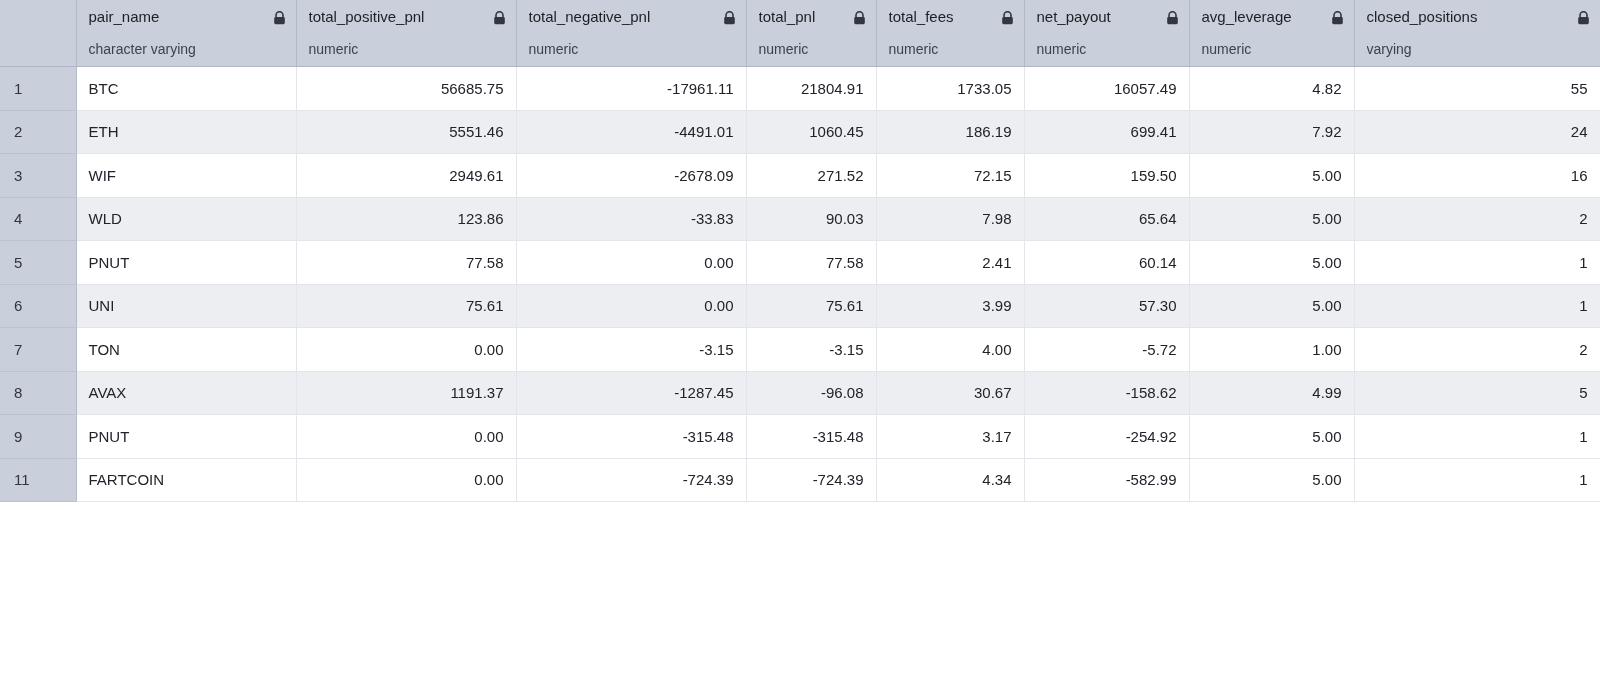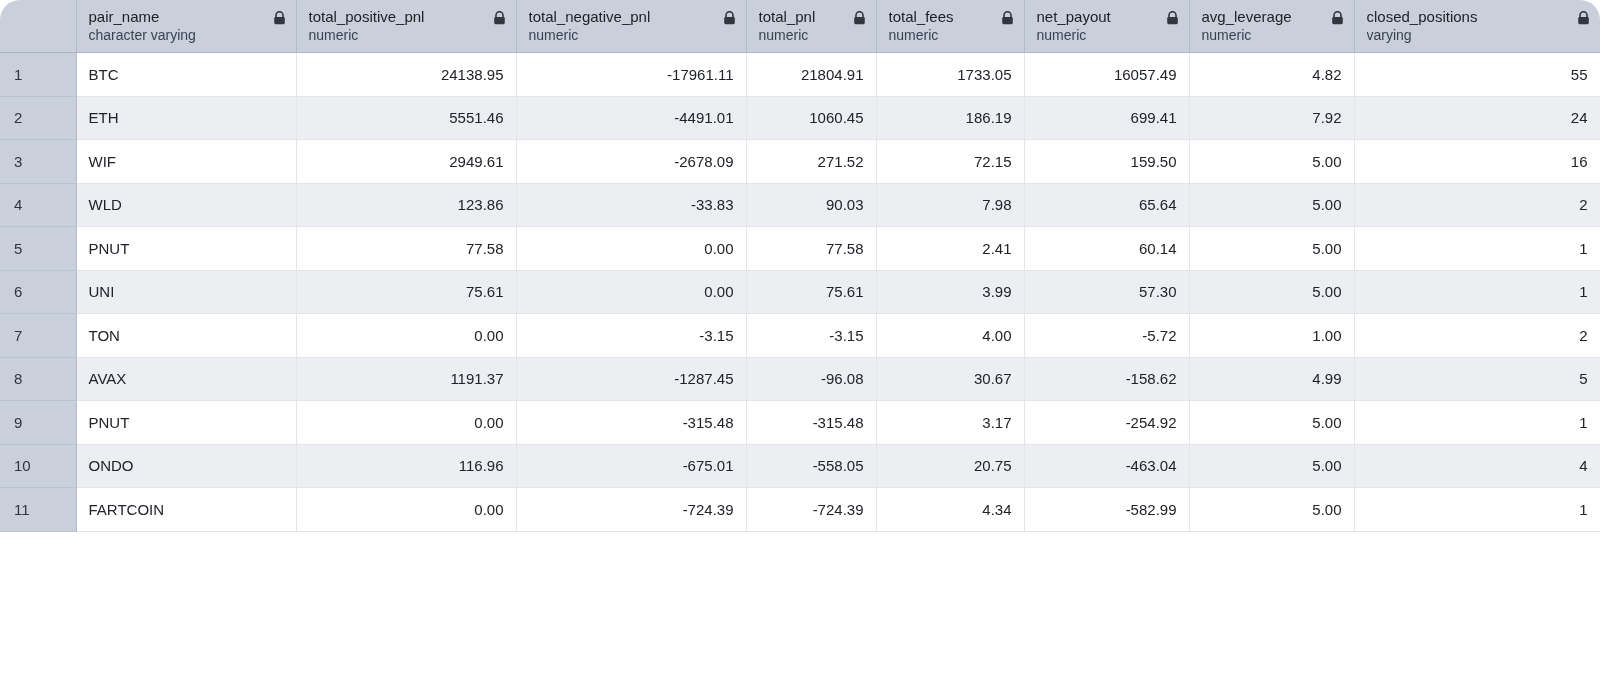--- a/index.html
+++ b/index.html
@@ -7,21 +7,20 @@
     padding: 0;
     background: #ffffff;
     font-family: "Liberation Sans", sans-serif;
   }
   #app {
     width: 1600px;
     height: 689px;
     overflow: hidden;
     position: relative;
     background: #ffffff;
-    border-radius: 20px;
   }
   table.grid {
     border-collapse: collapse;
     table-layout: fixed;
     width: 1600px;
     font-size: 15px;
     color: #222222;
   }
   
   thead th {
@@ -45,21 +44,21 @@
     color: #1d1f23;
     line-height: 17px;
     white-space: nowrap;
     overflow: hidden;
     padding-right: 22px;
   }
   .col-type {
     font-size: 14px;
     color: #3c4350;
     line-height: 16px;
-    margin-top: 2px;
+    margin-top: 16px;
     white-space: nowrap;
     overflow: hidden;
     padding-right: 22px;
   }
   .lock-icon {
     position: absolute;
     right: 10px;
     top: 11px;
     width: 13px;
     height: 14px;
@@ -180,21 +179,21 @@
               <path d="M3 6 V4.2 A3.5 3.5 0 0 1 10 4.2 V6" fill="none" stroke="#31363f" stroke-width="1.6"></path>
               <rect x="1.2" y="6" width="10.6" height="7.2" rx="1.4" fill="#31363f"></rect>
             </svg>
           </th>
         </tr>
     </thead>
     <tbody id="grid-body">
         <tr class="odd">
           <td class="rownum">1</td>
           <td class="txt">BTC</td>
-          <td class="num">24138.95</td>
+          <td class="num">56685.75</td>
           <td class="num">-17961.11</td>
           <td class="num">21804.91</td>
           <td class="num">1733.05</td>
           <td class="num">16057.49</td>
           <td class="num">4.82</td>
           <td class="num">55</td>
         </tr>
         <tr class="even">
           <td class="rownum">2</td>
           <td class="txt">ETH</td>
@@ -276,31 +275,20 @@
           <td class="rownum">9</td>
           <td class="txt">PNUT</td>
           <td class="num">0.00</td>
           <td class="num">-315.48</td>
           <td class="num">-315.48</td>
           <td class="num">3.17</td>
           <td class="num">-254.92</td>
           <td class="num">5.00</td>
           <td class="num">1</td>
         </tr>
-        <tr class="even">
-          <td class="rownum">10</td>
-          <td class="txt">ONDO</td>
-          <td class="num">116.96</td>
-          <td class="num">-675.01</td>
-          <td class="num">-558.05</td>
-          <td class="num">20.75</td>
-          <td class="num">-463.04</td>
-          <td class="num">5.00</td>
-          <td class="num">4</td>
-        </tr>
         <tr class="odd">
           <td class="rownum">11</td>
           <td class="txt">FARTCOIN</td>
           <td class="num">0.00</td>
           <td class="num">-724.39</td>
           <td class="num">-724.39</td>
           <td class="num">4.34</td>
           <td class="num">-582.99</td>
           <td class="num">5.00</td>
           <td class="num">1</td>

